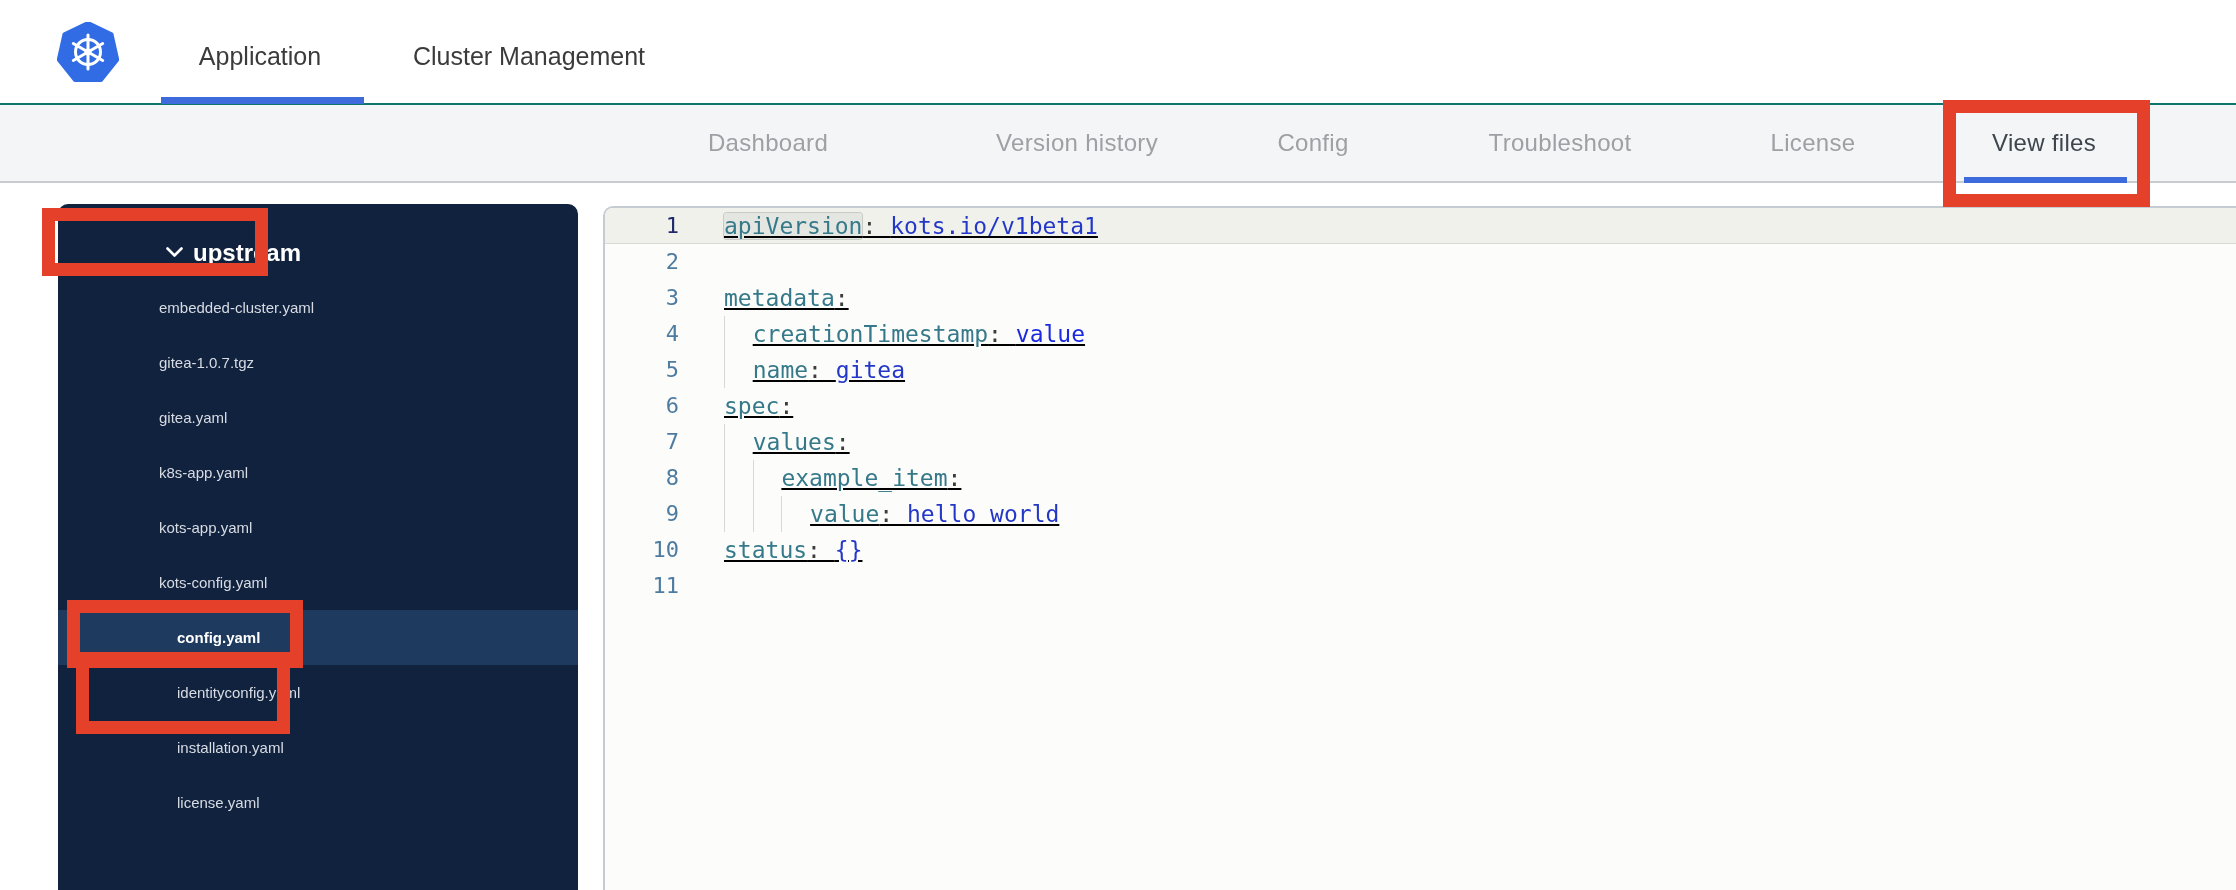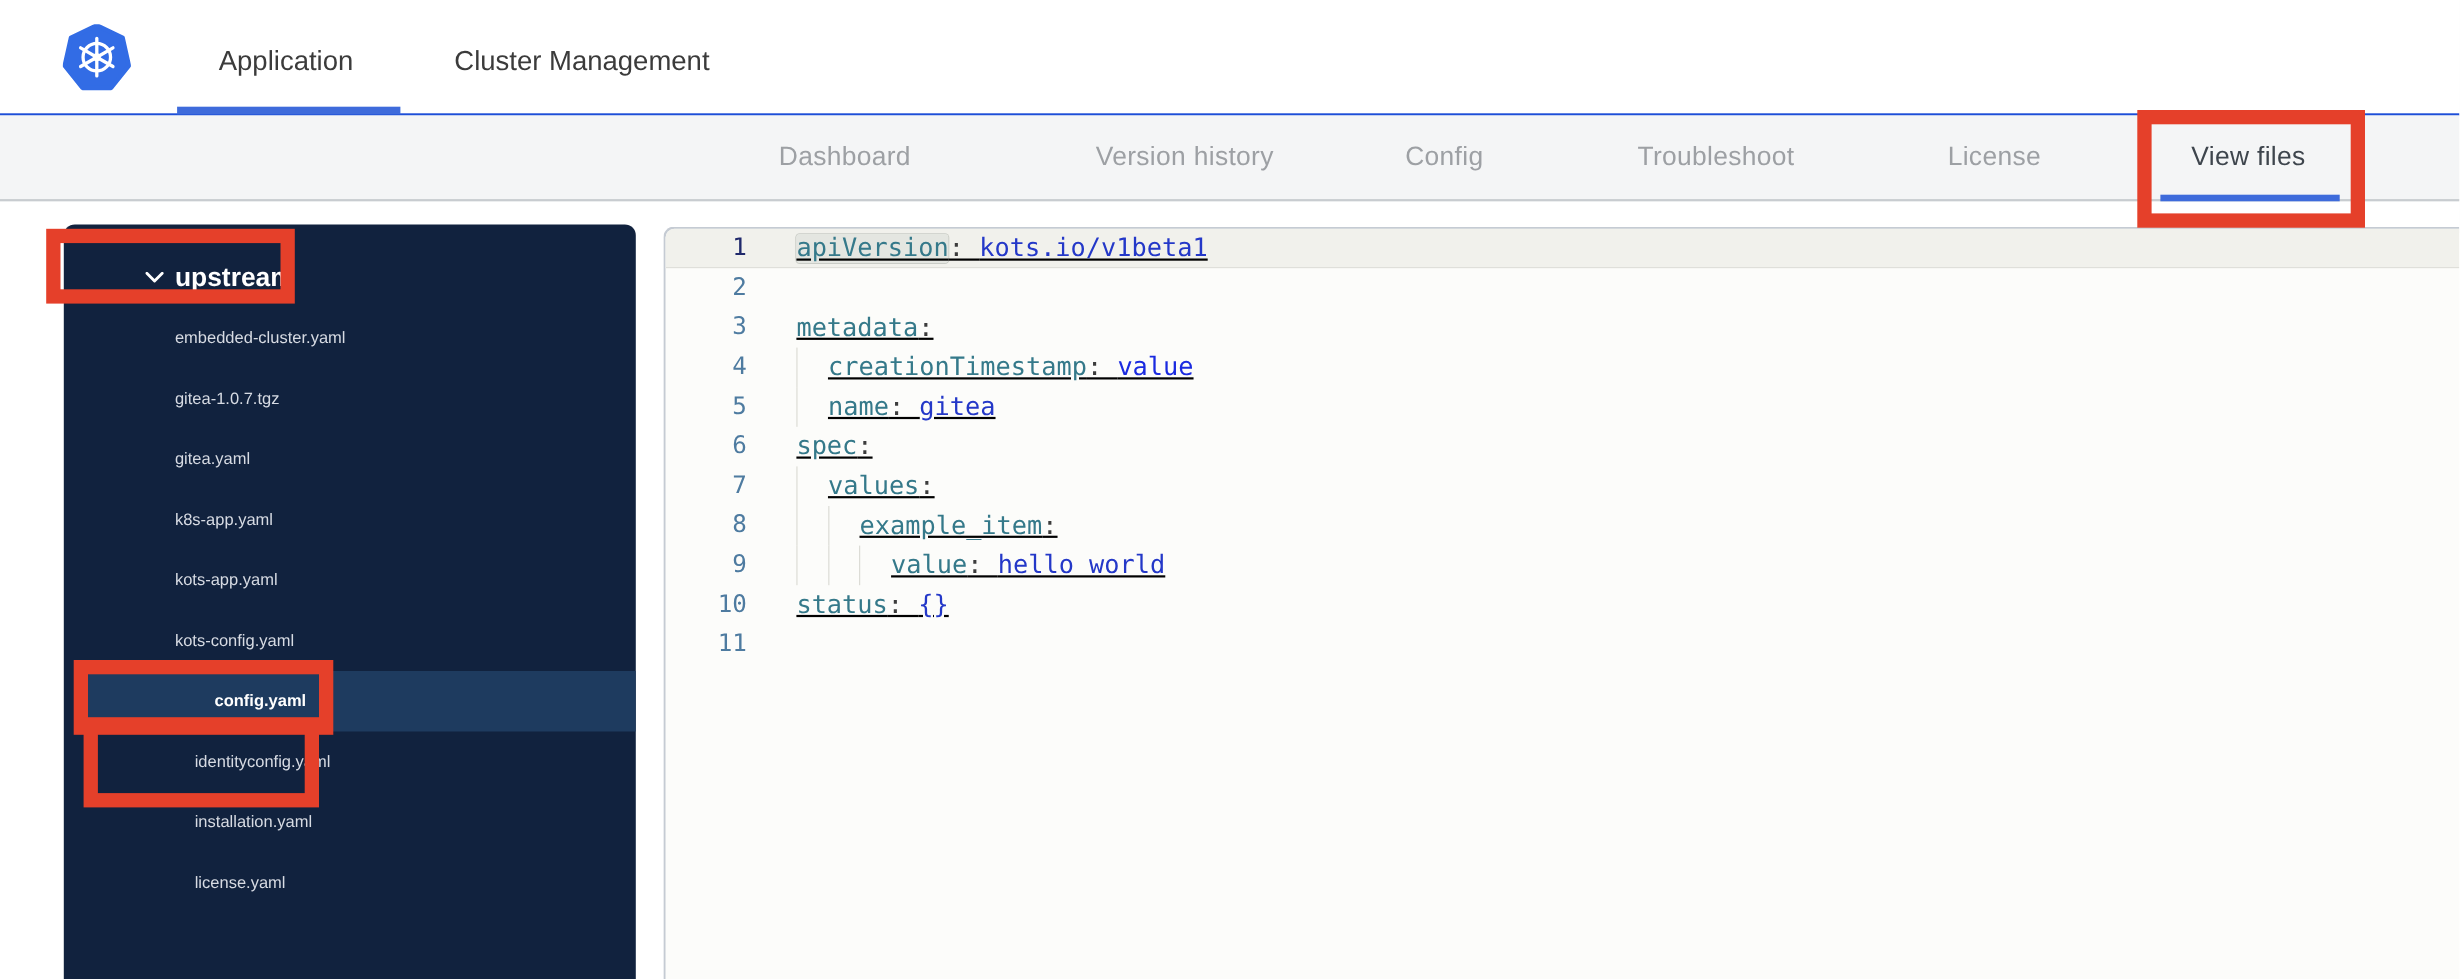--- a/index.html
+++ b/index.html
@@ -6,45 +6,45 @@
     --blue:#3e6bdb; --red:#e5402a; --navy:#11223e; --navy-sel:#1e3b5f;
     --tab-gray:#9da0a4; --tab-active:#3e454d;
     --key:#35798a; --val:#2438c8; --const:#1a2ae0; --punct:#3c3c3c;
     --gutter:#4e7ba0; --gutter-active:#20296b;
   }
   html,body{margin:0;padding:0;}
   body{font-family:"Liberation Sans",sans-serif;background:#fff;}
   .page{position:relative;width:2236px;height:890px;overflow:hidden;background:#fff;}
 
   
-  .topbar{position:absolute;left:0;top:0;right:0;height:103px;background:#fff;border-bottom:2px solid #1d4ed8;}
+  .topbar{position:absolute;left:0;top:0;right:0;height:103px;background:#fff;border-bottom:2px solid #0f766e;}
   .logo{position:absolute;left:57px;top:22px;width:62px;height:62px;}
   .top-tab{position:absolute;top:42px;transform:translateX(-50%);font-size:25px;color:#3b3b3b;cursor:pointer;white-space:nowrap;}
   .top-tab.t0{left:260px;}
   .top-tab.t1{left:529px;}
   .hdr-underline{position:absolute;left:161px;top:97px;width:203px;height:7px;background:var(--blue);}
 
   
   .subnav{position:absolute;left:0;top:105px;right:0;height:76px;background:#f4f5f6;border-bottom:2px solid #c8ccd0;}
   .sub-tab{position:absolute;top:50%;transform:translate(-50%,-50%);font-size:24px;letter-spacing:.3px;color:var(--tab-gray);cursor:pointer;white-space:nowrap;}
   .sub-tab.s0{left:768px;} .sub-tab.s1{left:1077px;} .sub-tab.s2{left:1313px;}
   .sub-tab.s3{left:1560px;} .sub-tab.s4{left:1813px;} .sub-tab.s5{left:2044px;}
   .sub-tab.active{color:var(--tab-active);}
   .sub-underline{position:absolute;left:1964px;top:177px;width:163px;height:6px;background:var(--blue);z-index:2;}
 
   
   .tree{position:absolute;left:58px;top:204px;width:520px;bottom:0;background:var(--navy);
         border-radius:10px 10px 0 0;box-sizing:border-box;padding-top:21px;overflow:hidden;}
   .row{height:55px;display:flex;align-items:center;color:#d7dbe3;font-size:15px;cursor:pointer;box-sizing:border-box;white-space:nowrap;}
-  .row.lvl0{padding-left:74px;}
+  .row.lvl0{padding-left:108px;}
   .row.lvl1{padding-left:101px;}
   .row.folder.lvl1{padding-left:92px;}
   .row.lvl2{padding-left:119px;}
   .row.folder{color:#fff;font-weight:bold;font-size:24px;}
-  .row.selected{background:var(--navy-sel);color:#fff;font-weight:bold;margin-left:18px;}
+  .row.selected{background:var(--navy-sel);color:#fff;font-weight:bold;}
   .chev{flex:none;margin-right:10px;display:inline-flex;}
 
   
   .editor{position:absolute;left:603px;top:206px;right:0;bottom:0;background:#fcfcfa;
           border-left:2px solid #c5cbd3;border-top:2px solid #c5cbd3;border-radius:10px 0 0 0;
           font-family:"DejaVu Sans Mono",monospace;font-size:23px;overflow:hidden;}
   .cl{display:flex;height:36px;line-height:36px;}
   .cl.active{background:#f1f1ec;box-shadow:inset 0 -1px 0 #d9d9d3;}
   .cl .g{flex:none;width:74px;text-align:right;color:var(--gutter);font-size:22px;user-select:none;}
   .cl.active .g{color:var(--gutter-active);}

